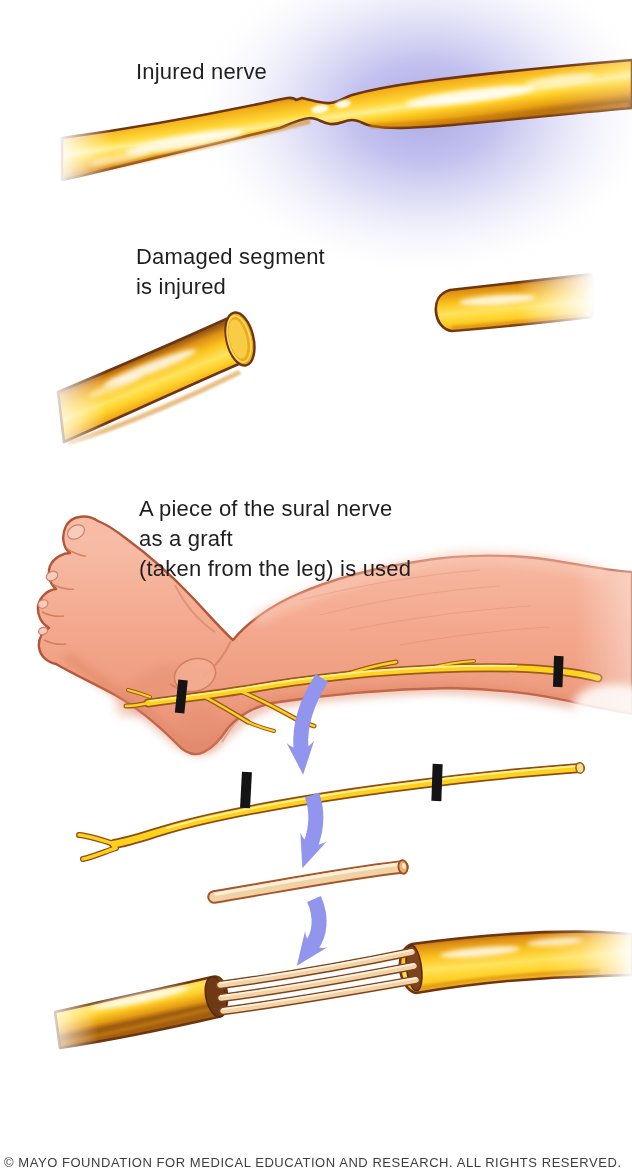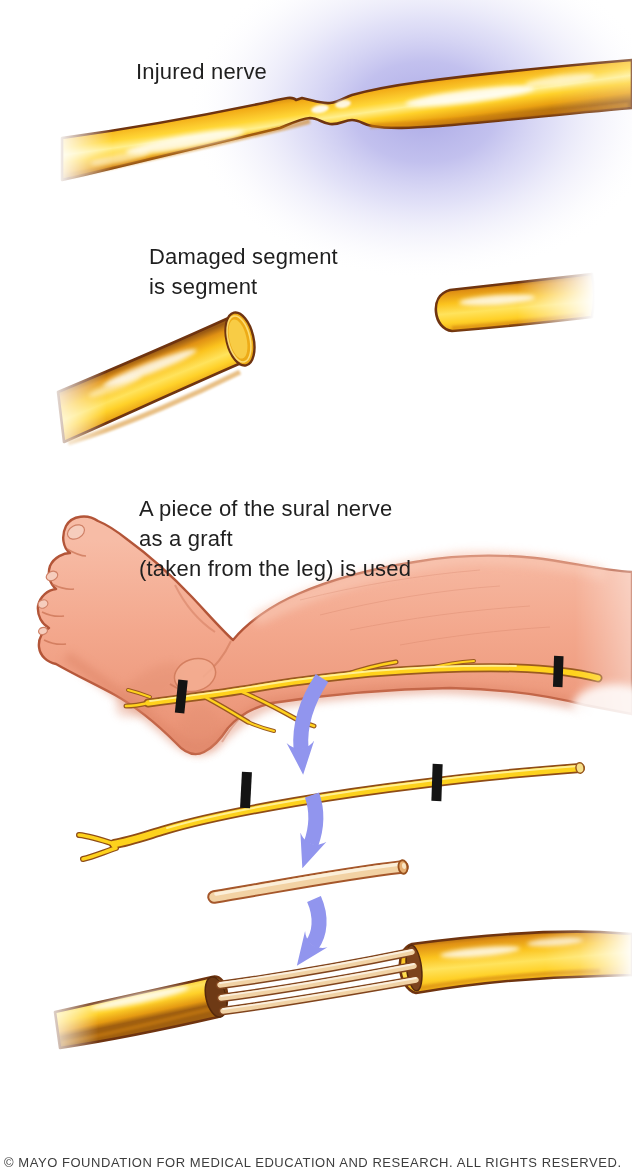--- a/index.html
+++ b/index.html
@@ -311,23 +311,23 @@
     <path d="M 221,996 C 275,989 345,977 414,964"></path>
     <path d="M 223,1009 C 276,1002 348,990 416,978"></path>
   </g>
 </g>
 </svg>
 
 <div class="lbl" style="left:136px; top:57px">
   <div>Injured nerve</div>
 </div>
 
-<div class="lbl" style="left:149px; top:242px">
+<div class="lbl" style="left:136px; top:242px">
   <div>Damaged segment</div>
-  <div>is segment</div>
+  <div>is injured</div>
 </div>
 
 <div class="lbl" style="left:139px; top:494px">
   <div>A piece of the sural nerve</div>
   <div>as a graft</div>
   <div>(taken from the leg) is used</div>
 </div>
 
 
 <div class="copyright" style="left:4px; top:1158px">

